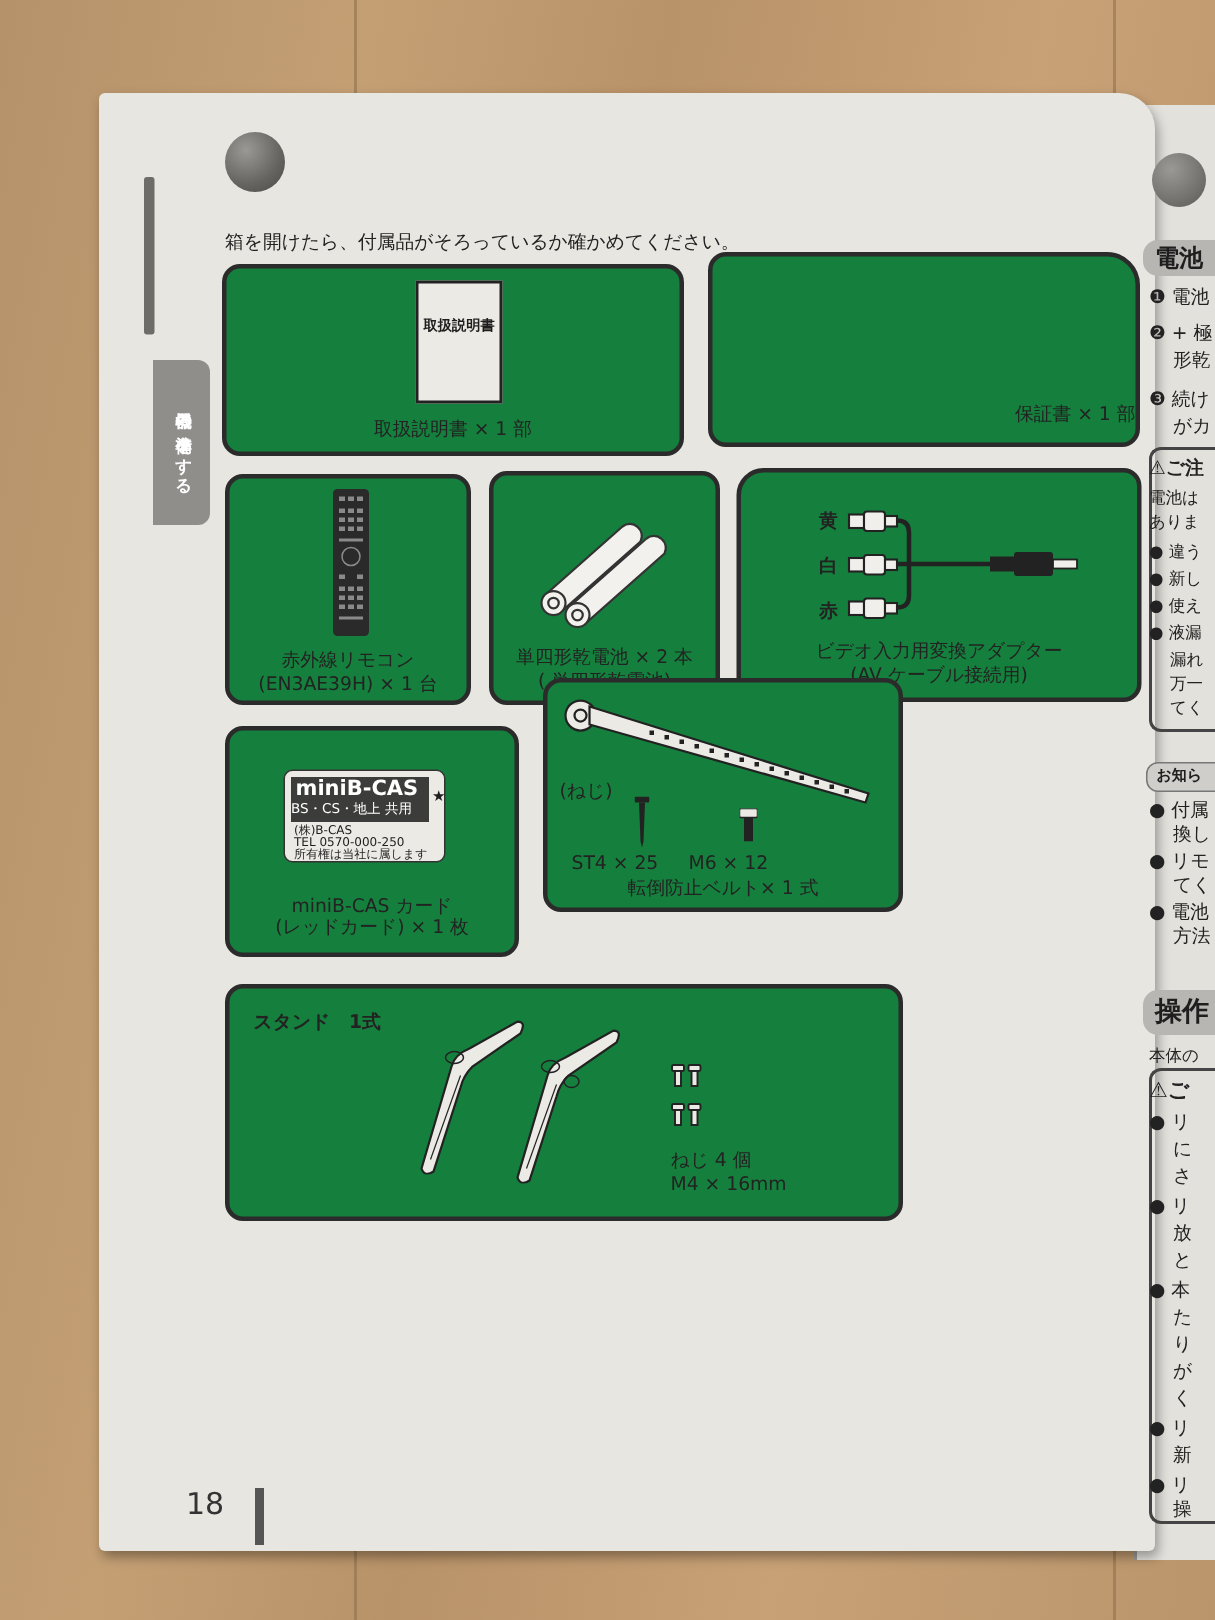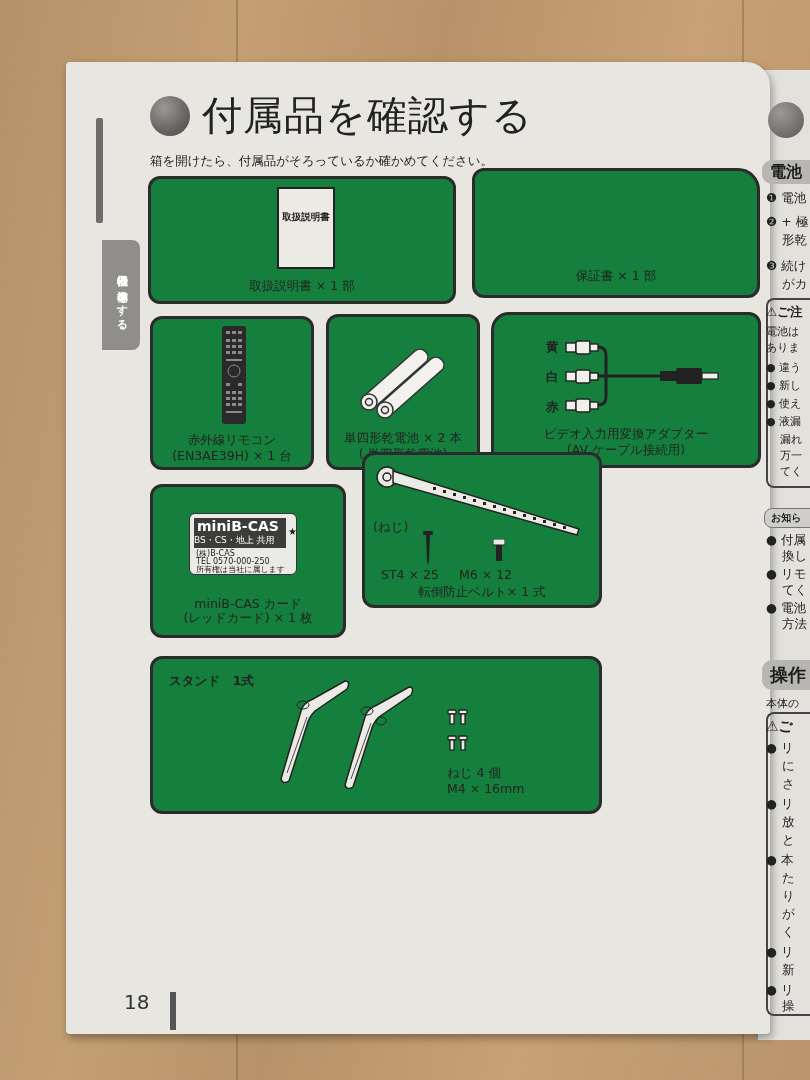--- a/index.html
+++ b/index.html
@@ -69,33 +69,32 @@
 <div class="plank" style="left:742px"></div>
 
 <div class="page2"></div>
 <div class="page"></div>
 
 <div class="side-bar"></div>
 <div class="side-tab">機器の準備をする</div>
 
 <div class="title">
   <div class="ball"></div>
-  <div class="txt">付属品を確認する</div>
 </div>
 <div class="intro">箱を開けたら、付属品がそろっているか確かめてください。</div>
 
 <div class="box" style="left:148px;top:176px;width:302px;height:122px;">
   <div class="doc" style="left:126px;top:8px;width:58px;height:82px;align-items:flex-start;padding-top:22px;box-sizing:border-box;">
     <span>取扱説明書</span>
   </div>
   <div class="cap" style="top:98px;">取扱説明書 × 1 部</div>
 </div>
 
 <div class="box" style="left:472px;top:168px;width:282px;height:124px;border-radius:12px 22px 12px 12px;">
-  <div class="cap" style="top:96px;">保証書 × 1 部</div>
+  <div class="cap" style="top:96px;text-align:right;">保証書 × 1 部</div>
 </div>
 
 <div class="box" style="left:150px;top:316px;width:158px;height:148px;">
   <svg style="position:absolute;left:68px;top:6px" width="26" height="100" viewBox="0 0 26 100">
     <rect x="1" y="1" width="24" height="98" rx="3" fill="#2a2a2a"></rect>
     <g fill="#8a8a8a">
       <rect x="5" y="6" width="4" height="3"></rect>
         <rect x="11" y="6" width="4" height="3"></rect>
         <rect x="17" y="6" width="4" height="3"></rect>
       <rect x="5" y="14" width="4" height="3"></rect>

